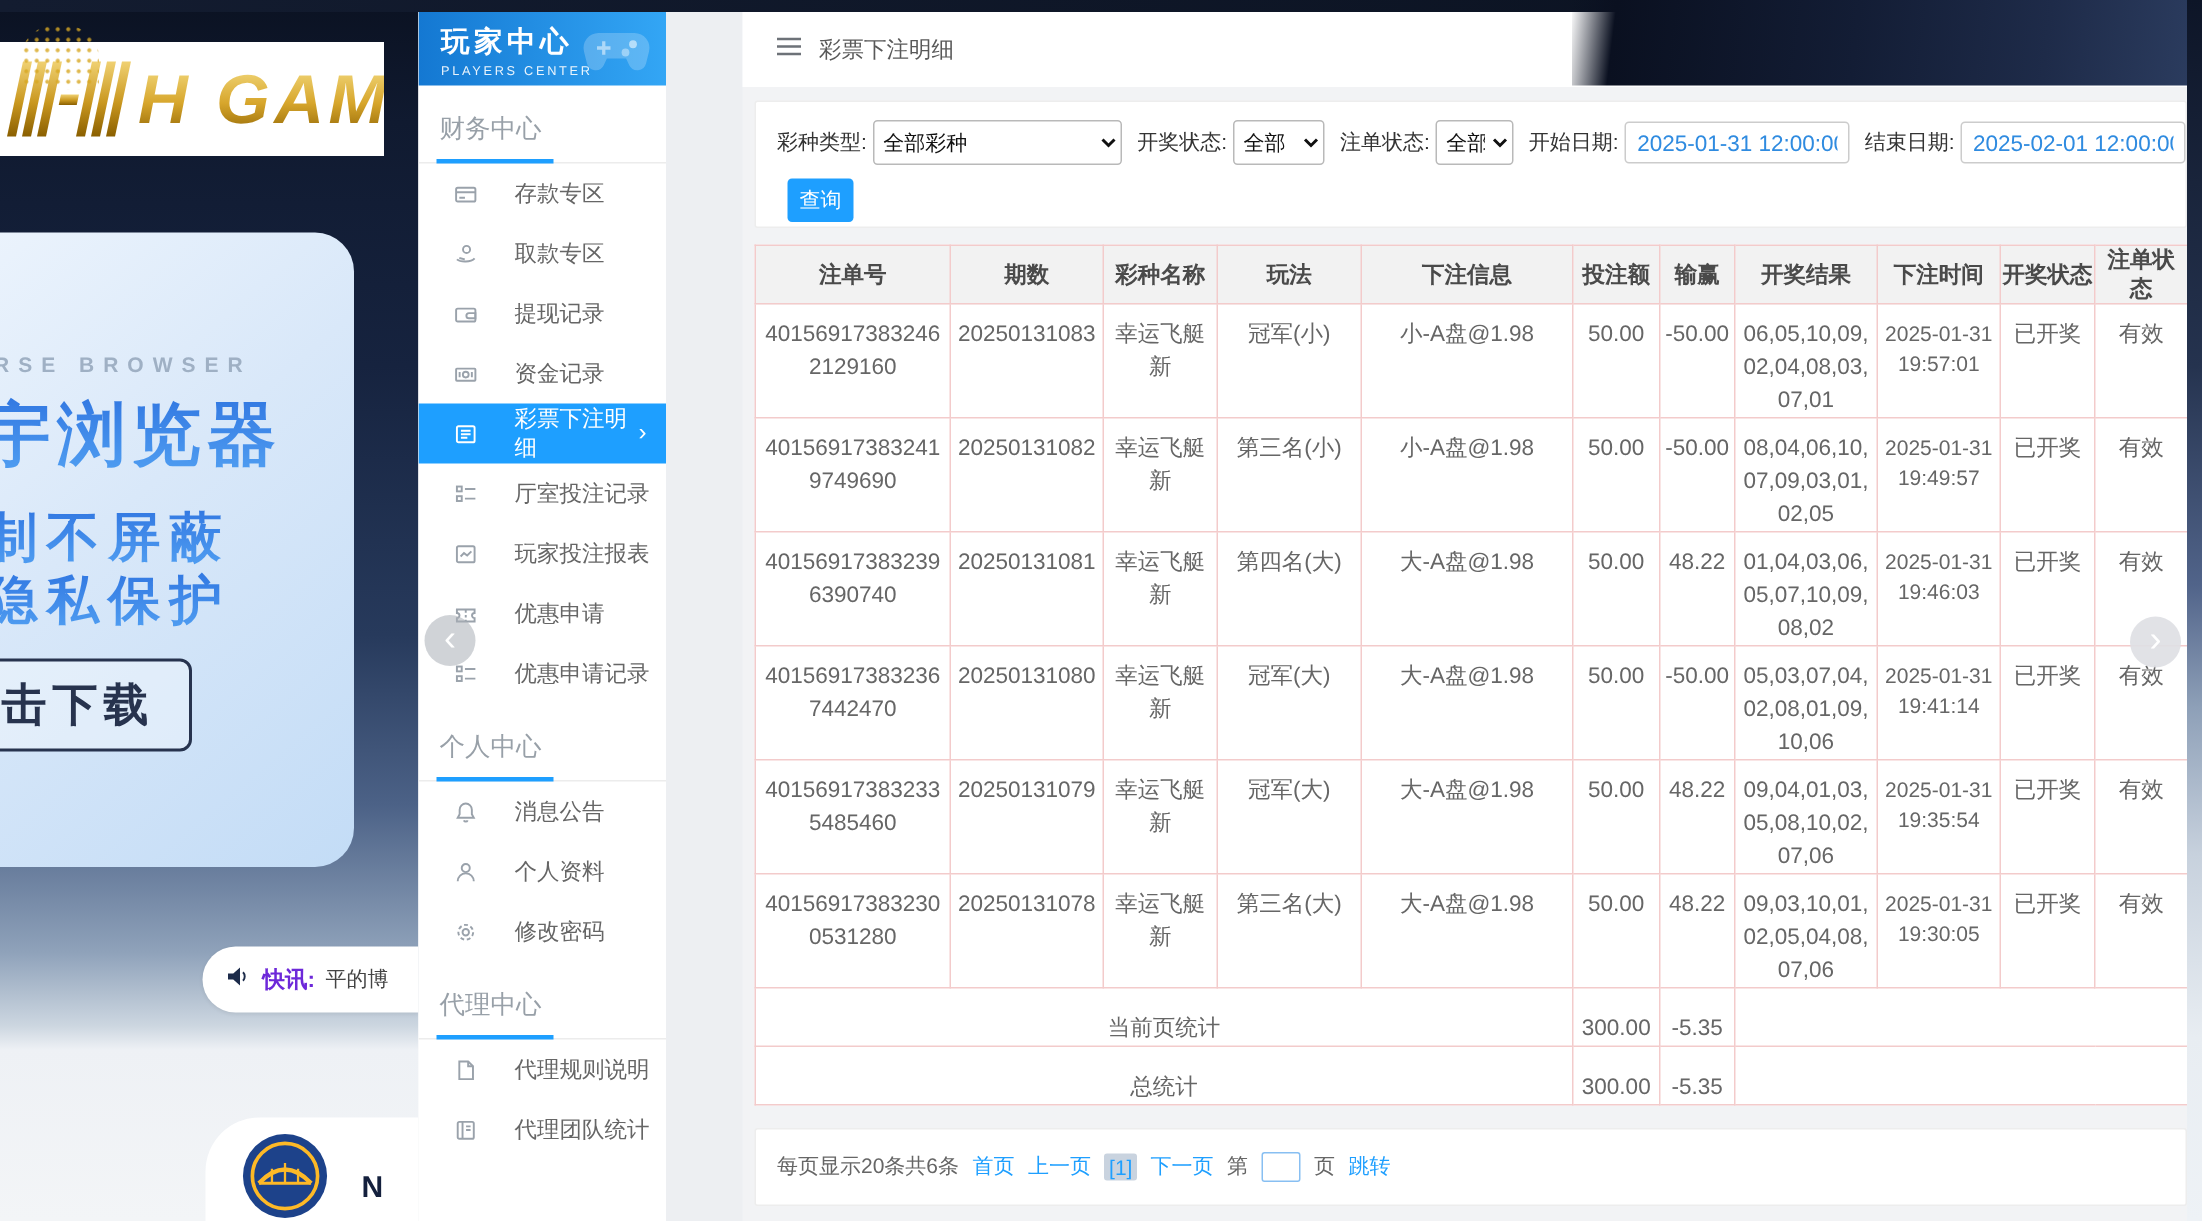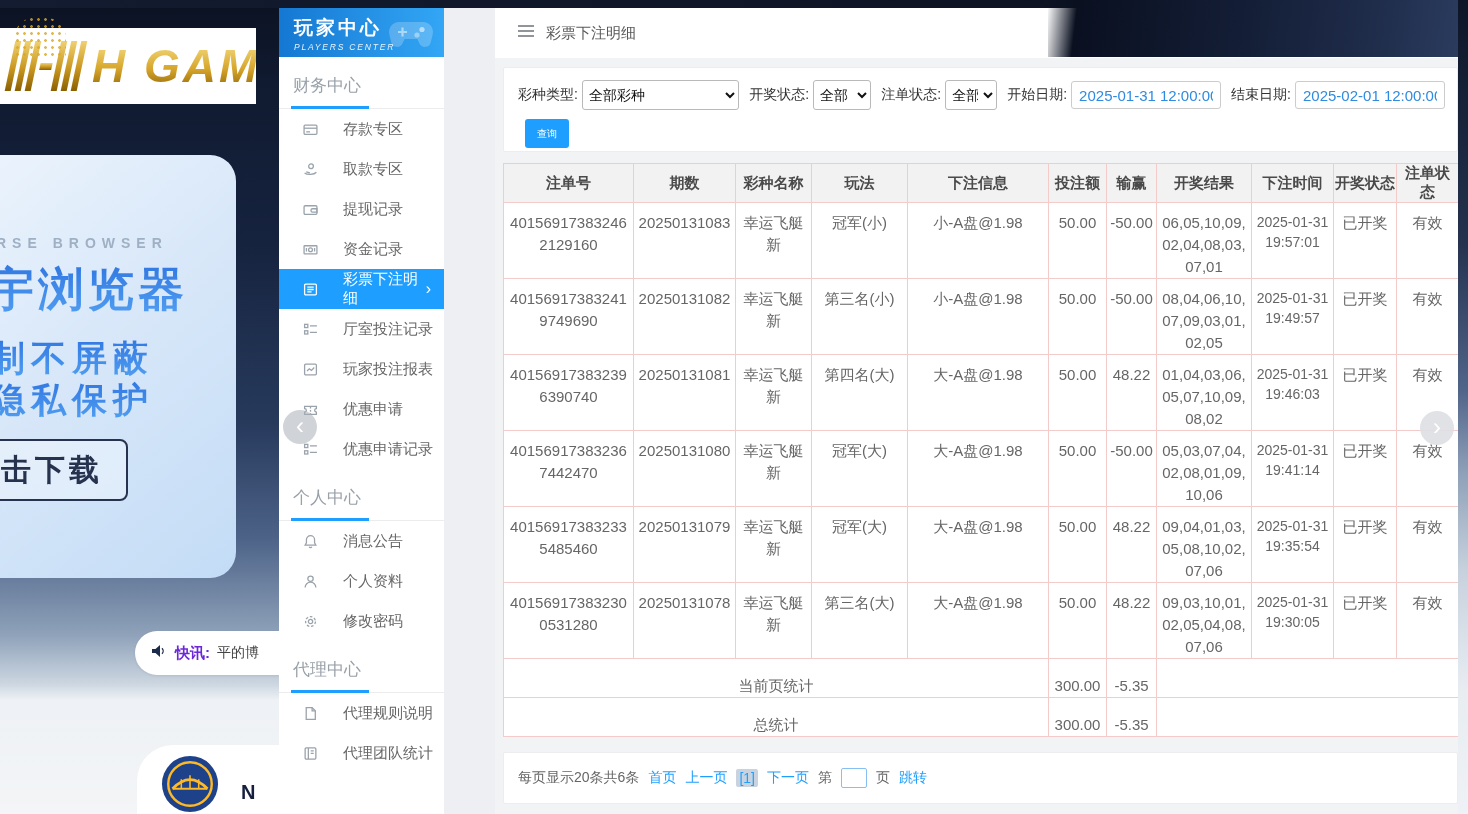--- a/index.html
+++ b/index.html
@@ -44,43 +44,43 @@
   .bottom-card { position:absolute; left:137px; top:745px; width:142px; height:69px; background:#fff;
     border-radius:36px 0 0 0; z-index:2; overflow:visible; }
   .team-logo { position:absolute; left:24px; top:10px; width:58px; height:58px; }
   .bottom-letter { position:absolute; left:104px; top:36px; font-size:20px; font-weight:bold; color:#14203d; }
   
   .panel { position:absolute; left:279px; top:8px; width:1179px; height:806px; background:#edeff2; z-index:2; }
   
   .sidebar { position:absolute; left:0; top:0; width:165px; height:806px; background:#fff; overflow:hidden; }
   .sb-header { height:49px; background:linear-gradient(90deg,#1478d2,#33a6f5); color:#fff; padding:7px 0 0 15px; position:relative; }
   .sb-title { font-size:19px; letter-spacing:3px; font-weight:bold; }
-  .sb-sub { font-size:8.5px; letter-spacing:1.8px; color:rgba(255,255,255,.9); margin-top:1px;font-style:italic; }
+  .sb-sub { font-size:8.5px; letter-spacing:1.8px; color:rgba(255,255,255,.9); margin-top:1px; }
   .sb-gamepad { position:absolute; right:6px; top:5px; }
   .sec-title { position:relative; height:52px; padding:17px 0 0 14px; font-size:17px; color:#98a0a8; border-bottom:1px solid #ececec; }
   .sec-title::after { content:''; position:absolute; left:12px; bottom:-1px; width:78px; height:3px; background:#1e9fff; }
   .menu-item { height:40px; display:flex; align-items:center; padding-left:24px; cursor:pointer; color:#666; }
   .mi-icon { width:16px; height:16px; color:#9aa2ab; flex:none; display:flex; align-items:center; }
   .mi-label { font-size:15px; margin-left:24px; }
   .menu-item.active { background:#1e9fff; color:#fff; }
   .menu-item.active .mi-icon { color:#fff; }
   .mi-arrow { margin-left:auto; margin-right:13px; font-size:16px; color:#fff; }
   
   .main { position:absolute; left:216px; top:0; width:963px; height:806px; background:#f2f3f5; }
   .main-header { position:absolute; left:0; top:0; width:963px; height:50px; background:#fff; display:flex; align-items:center; padding-left:22px; gap:11px; }
   .main-title { font-size:15px; color:#595959; }
   .card { position:absolute; left:8px; width:955px; background:#fff; border:1px solid #e9e9e9; border-radius:2px; }
-  .filter-card { top:59px; height:85px; border:1px solid #ededed; padding:12px 12px 0 14px; font-size:14px; color:#333; }
+  .filter-card { top:59px; height:85px; border:1px solid #ededed; padding:12px 0 0 14px; font-size:14px; color:#333; }
   .filter-row { display:flex; align-items:center; flex-wrap:nowrap; }
   .filter-row label { margin-right:4px; white-space:nowrap; }
   .filter-row .gap { width:10px; flex:none; }
   select { height:30px; border:1px solid #b9b9b9; border-radius:3px; background:#fff; color:#111; font-size:14px; font-family:inherit; padding:0 2px; }
   .sel-lottery { width:174px; } .sel-draw { width:64px; } .sel-order { width:52px; }
   .date-input { width:150px; height:28px; border:1px solid #ccc; border-radius:3px; color:#2f8be0; font-size:15px; padding:0 7px; font-family:inherit; }
-  .search-btn { margin-top:9px; margin-left:7px; width:44px; height:29px; background:#1e9fff; color:#fff; border:none; border-radius:3px; font-size:10px; cursor:pointer; font-family:Liberation Mono, monospace; }
+  .search-btn { margin-top:9px; margin-left:7px; width:44px; height:29px; background:#1e9fff; color:#fff; border:none; border-radius:3px; font-size:14px; cursor:pointer; font-family:Liberation Mono, monospace; }
   .table-card { top:155px; border:none; background:transparent; }
   table.bets { border-collapse:collapse; table-layout:fixed; width:955px; background:#fff; font-size:15px; color:#666; }
   table.bets th { background:#f2f2f2; color:#4a4a4a; font-weight:bold; height:37px; border:1px solid #f3cbcb; font-size:15px; padding:0 1px; }
   table.bets td { border:1px solid #f3cbcb; text-align:center; vertical-align:top; padding:9px 2px 0 2px; word-break:break-all; line-height:1.45; }
   table.bets tr.data-row td { height:76px; }
   td.num { text-align:right; padding-right:8px; }
   td.time { font-size:14px; padding-left:1px; padding-right:1px; }
   tr.summary td { height:38px; vertical-align:middle; padding-top:16px; }
   tr.summary .sum-label { text-align:center; color:#666; }
   .pager-card { top:744px; height:52px; border:1px solid #ededed; display:flex; align-items:center; justify-content:flex-start; padding:0 14px; font-size:14px; color:#666; }

